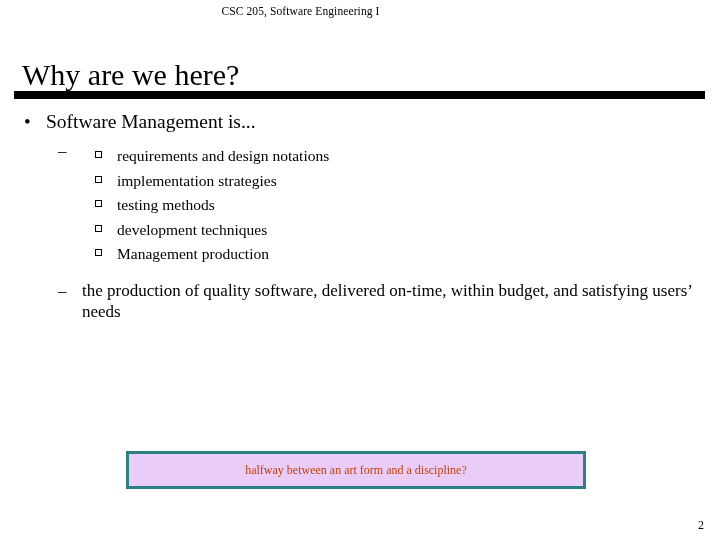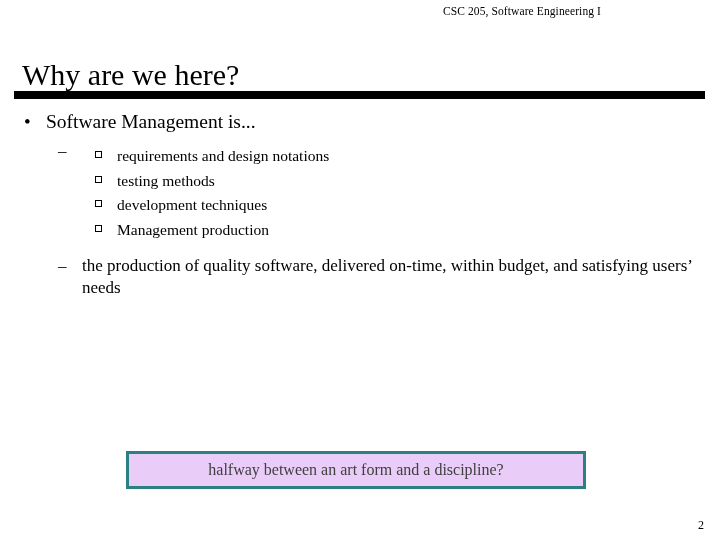--- a/index.html
+++ b/index.html
@@ -21,21 +21,21 @@
     width: 720px;
     height: 540px;
   }
 
   
   .slide-header {
     position: absolute;
     left: 0;
     top: 4px;
     width: 601px;
-    text-align: right;
+    text-align: center;
     font-size: 11.5px;
     line-height: 14px;
     letter-spacing: 0.1px;
   }
 
   
   .slide-title {
     position: absolute;
     left: 22px;
     top: 36px;
@@ -134,23 +134,23 @@
     width: 460px;
     height: 38px;
     box-sizing: border-box;
     border: 3px solid #2d8080;
     background: #e9ccf7;
     display: flex;
     align-items: center;
     justify-content: center;
   }
   .callout-text {
-    font-size: 16px;
+    font-size: 12px;
     line-height: 22px;
-    color: #404040;
+    color: #c2410c;
     white-space: nowrap;
   }
 
   
   .page-number {
     position: absolute;
     right: 16px;
     bottom: 8px;
     font-size: 12px;
     line-height: 14px;
@@ -179,20 +179,24 @@
       <span class="marker">–</span>
     </div>
 
     <div class="lvl3-group">
 
       <div class="lvl3">
         <span class="marker"></span>
         <span>requirements and design notations</span>
       </div>
 
+      <div class="lvl3">
+        <span class="marker"></span>
+        <span>implementation strategies</span>
+      </div>
 
       <div class="lvl3">
         <span class="marker"></span>
         <span>testing methods</span>
       </div>
 
       <div class="lvl3">
         <span class="marker"></span>
         <span>development techniques</span>
       </div>

